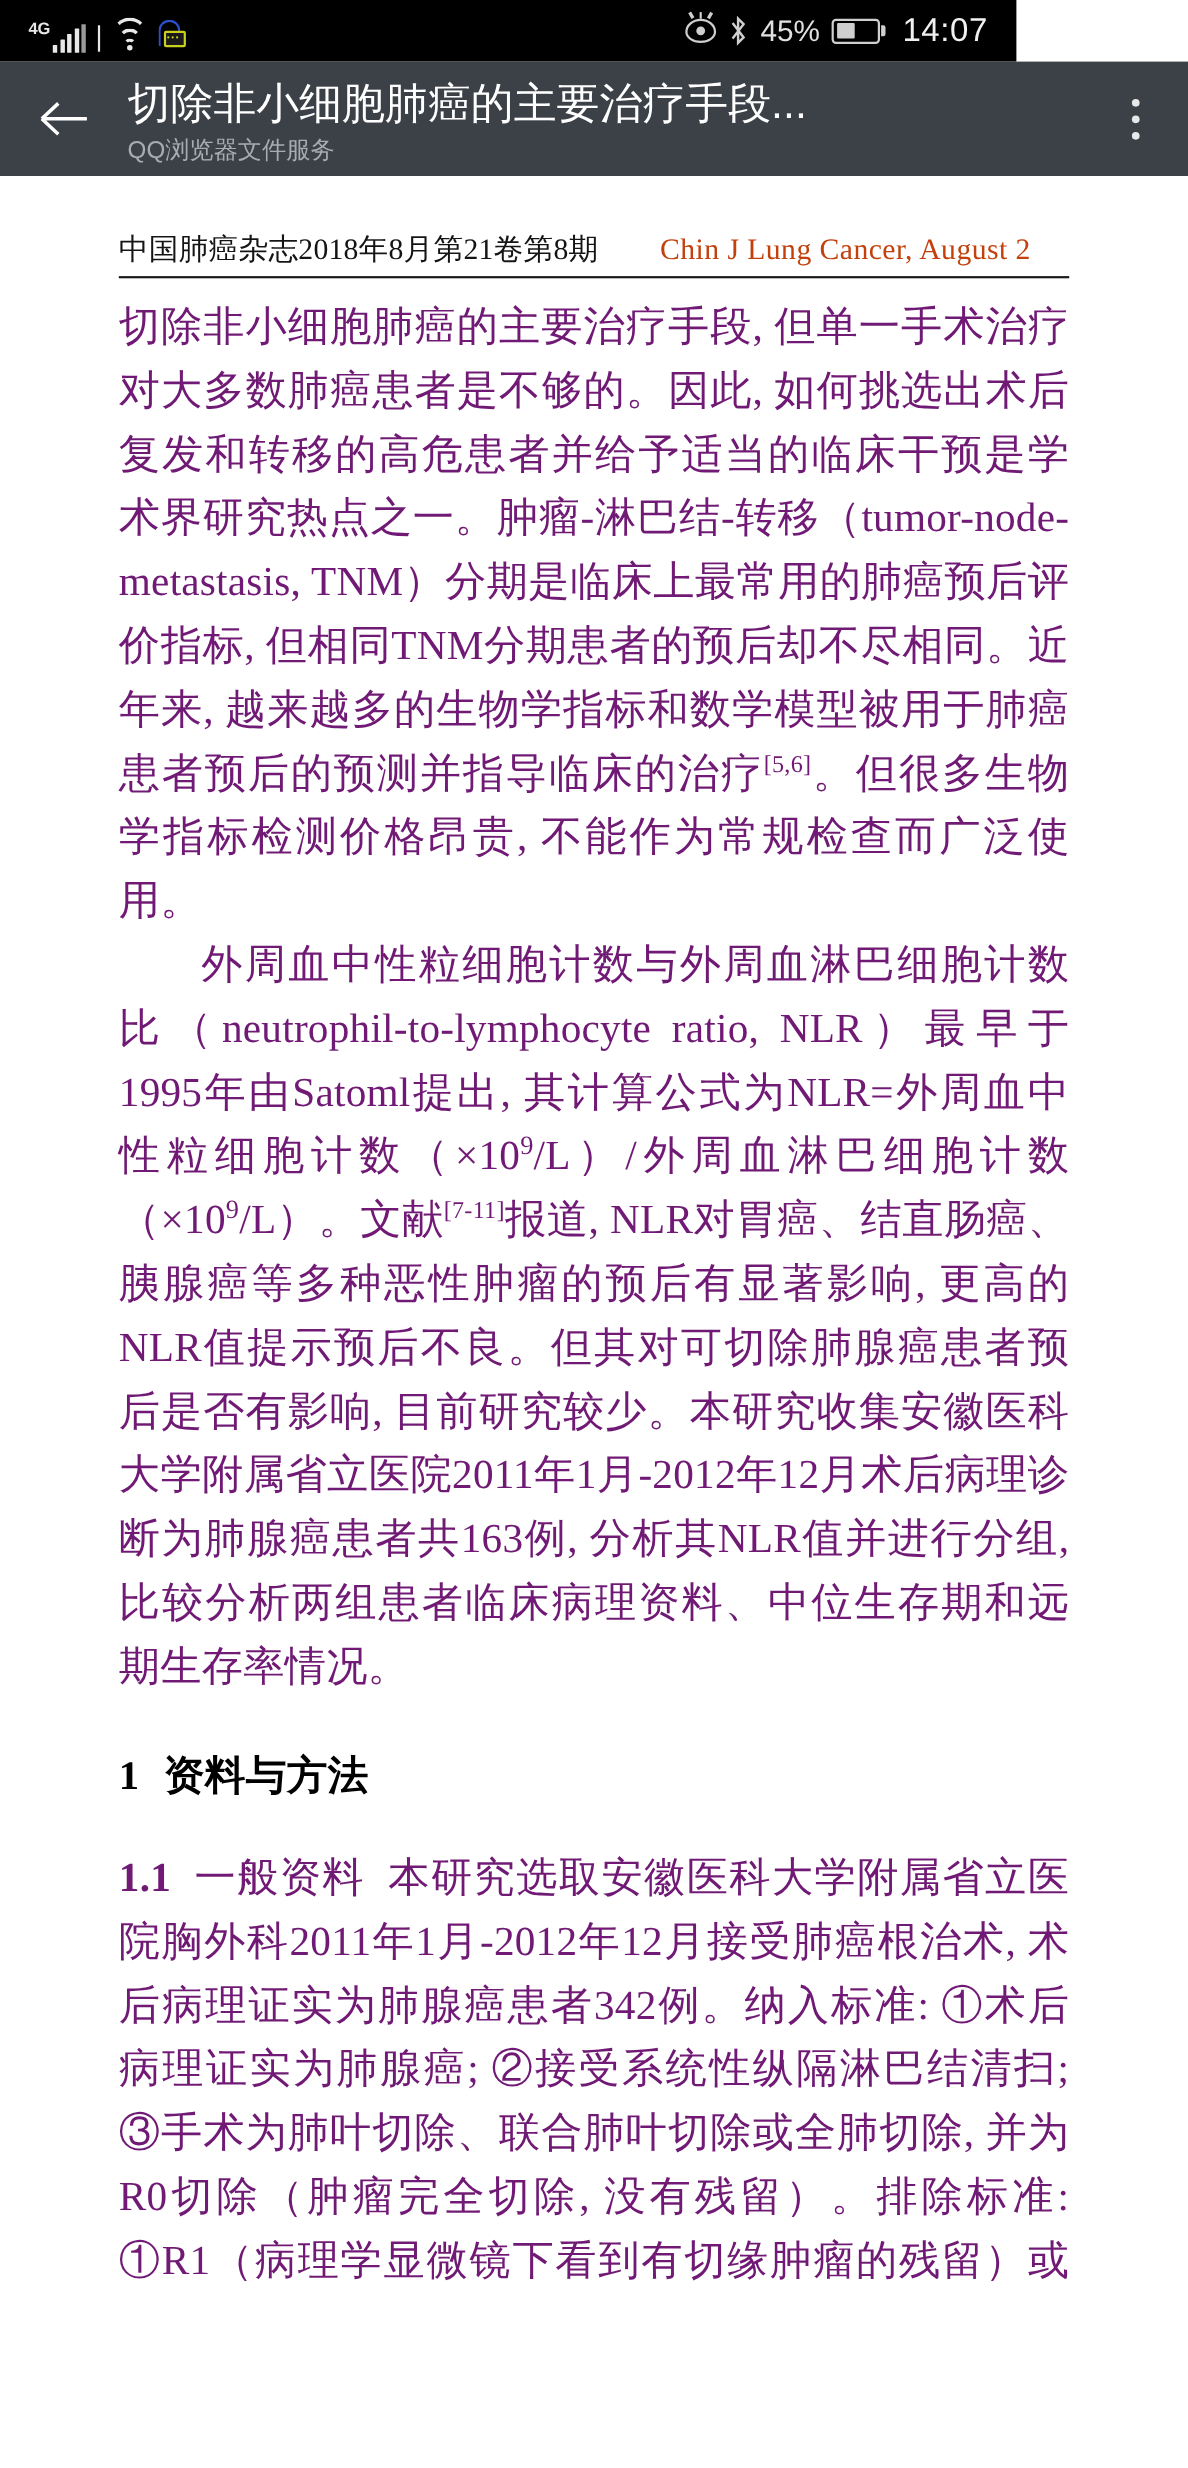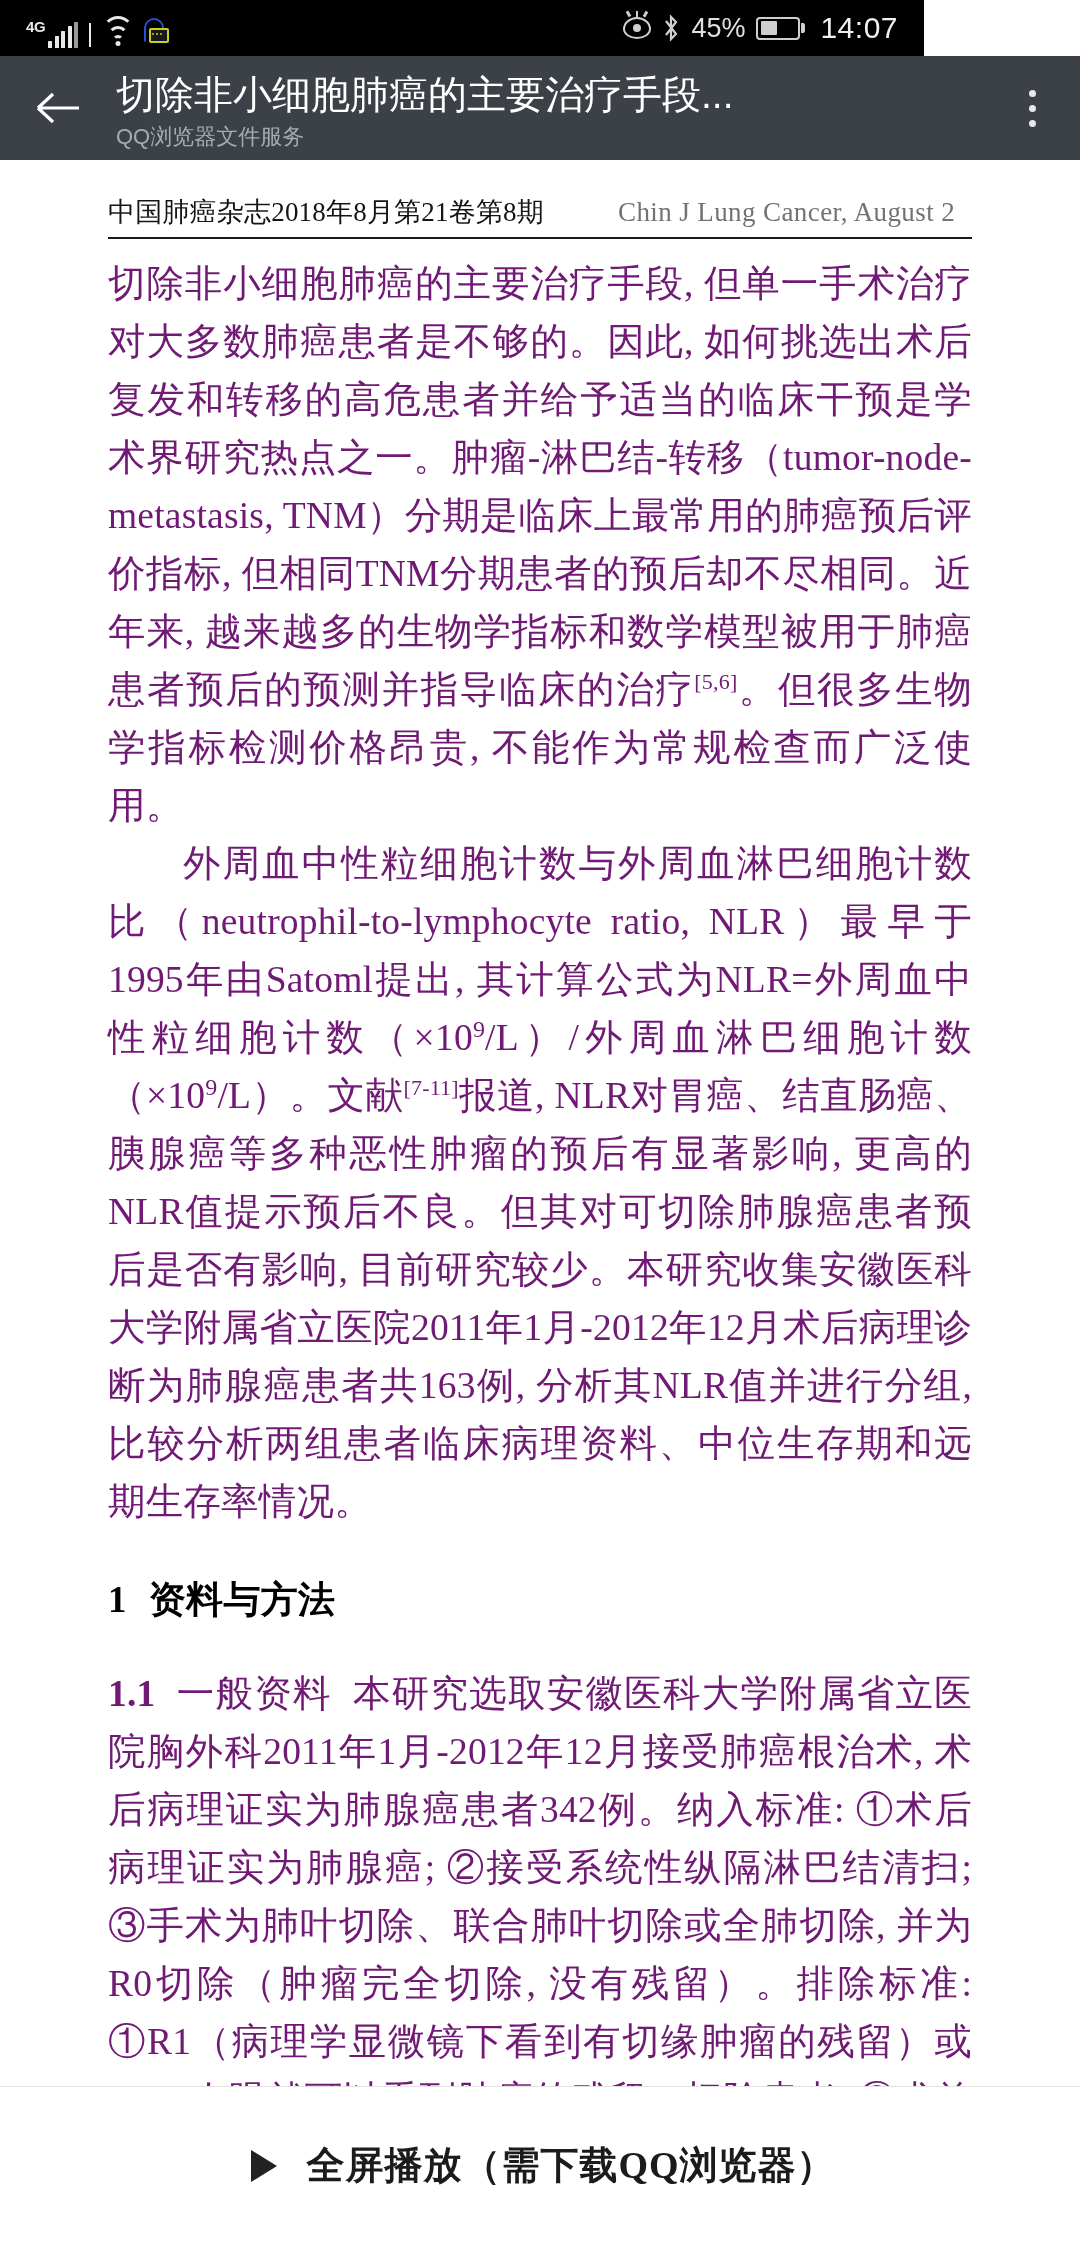--- a/index.html
+++ b/index.html
@@ -108,37 +108,37 @@
     width:96px; height:104px; display:flex; align-items:center; justify-content:center;
     flex:0 0 auto;
   }
   .dots-v { display:flex; flex-direction:column; gap:8px; align-items:center; }
   .dots-v b { width:7px;height:7px;border-radius:50%;background:#e8e8e8;display:block; }
 
   
   .doc {
     position:absolute; top:160px; left:0; width:1080px; height:1926px;
     background:#ffffff; overflow:hidden;
-    padding:2px 0 0 0;
+    padding:16px 0 0 0;
   }
   .doc-inner { padding:32px 44px 0 44px; }
 
   .running-head {
     display:flex; align-items:baseline;
     border-bottom:2.5px solid #1a1a1a;
     padding-bottom:7px; margin:0 64px 0 64px;
     white-space:nowrap; overflow:hidden;
   }
   .rh-cn {
     font-family:"Liberation Serif", serif;
     font-size:27px; color:#141414; letter-spacing:.2px;
   }
   .rh-en {
     font-family:"Liberation Serif", serif;
-    font-size:27px; color:#737373; margin-left:74px; letter-spacing:.4px;
+    font-size:27px; color:#c2410c; margin-left:56px; letter-spacing:.4px;
   }
 
   .body-col { margin:0 64px; padding-top:16px; }
 
   p.para {
     font-family:"Liberation Serif", serif;
     font-size:37.5px;
     line-height:58px;
     color:#701a75;
     text-align:justify;
@@ -265,20 +265,14 @@
         <p class="para indent"><span>外周血中性粒细胞计数与外周血淋巴细胞计数比（neutrophil-to-lymphocyte ratio, NLR）最早于1995年由Satoml提出, 其计算公式为NLR=外周血中性粒细胞计数（×10</span><span class="subnum">9</span><span>/L）/外周血淋巴细胞计数（×10</span><span class="subnum">9</span><span>/L）。文献</span><span class="sup">[7-11]</span><span>报道, NLR对胃癌、结直肠癌、胰腺癌等多种恶性肿瘤的预后有显著影响, 更高的NLR值提示预后不良。但其对可切除肺腺癌患者预后是否有影响, 目前研究较少。本研究收集安徽医科大学附属省立医院2011年1月-2012年12月术后病理诊断为肺腺癌患者共163例, 分析其NLR值并进行分组, 比较分析两组患者临床病理资料、中位生存期和远期生存率情况。</span></p>
 
         <div class="sec-head"><span class="num">1</span><span>资料与方法</span></div>
 
         <p class="para"><span class="sub-lead">1.1</span><span>&nbsp;&nbsp;</span><span class="sub-title">一般资料</span><span>&nbsp;&nbsp;</span><span>本研究选取安徽医科大学附属省立医院胸外科2011年1月-2012年12月接受肺癌根治术, 术后病理证实为肺腺癌患者342例。纳入标准: ①术后病理证实为肺腺癌; ②接受系统性纵隔淋巴结清扫; ③手术为肺叶切除、联合肺叶切除或全肺切除, 并为R0切除（肿瘤完全切除, 没有残留）。排除标准: ①R1（病理学显微镜下看到有切缘肿瘤的残留）或R2（肉眼就可以看到肿瘤的残留）切除患者; ②术前接受过新辅助治疗; ③接受亚肺叶切除或未行</span></p>
 
       </div>
     </div>
   </div>
 
-  <div class="bottombar">
-    <span class="play-wrap">
-        <span class="play-tri"></span>
-      </span>
-    <span class="bottom-label">全屏播放（需下载QQ浏览器）</span>
-  </div>
 
 </div>
 
 </body></html>

